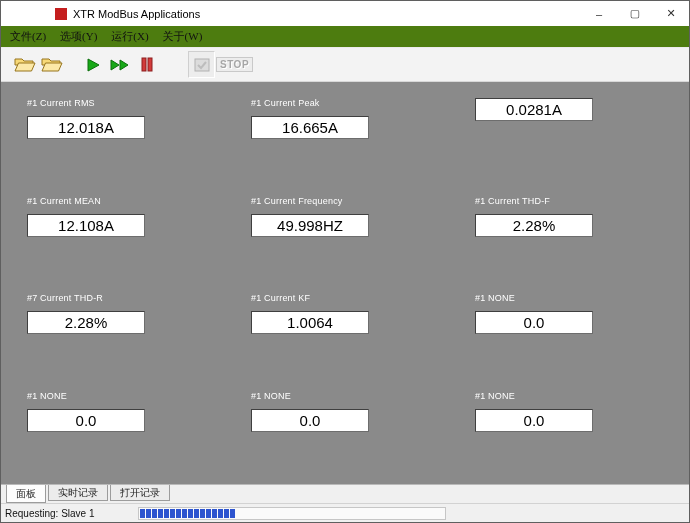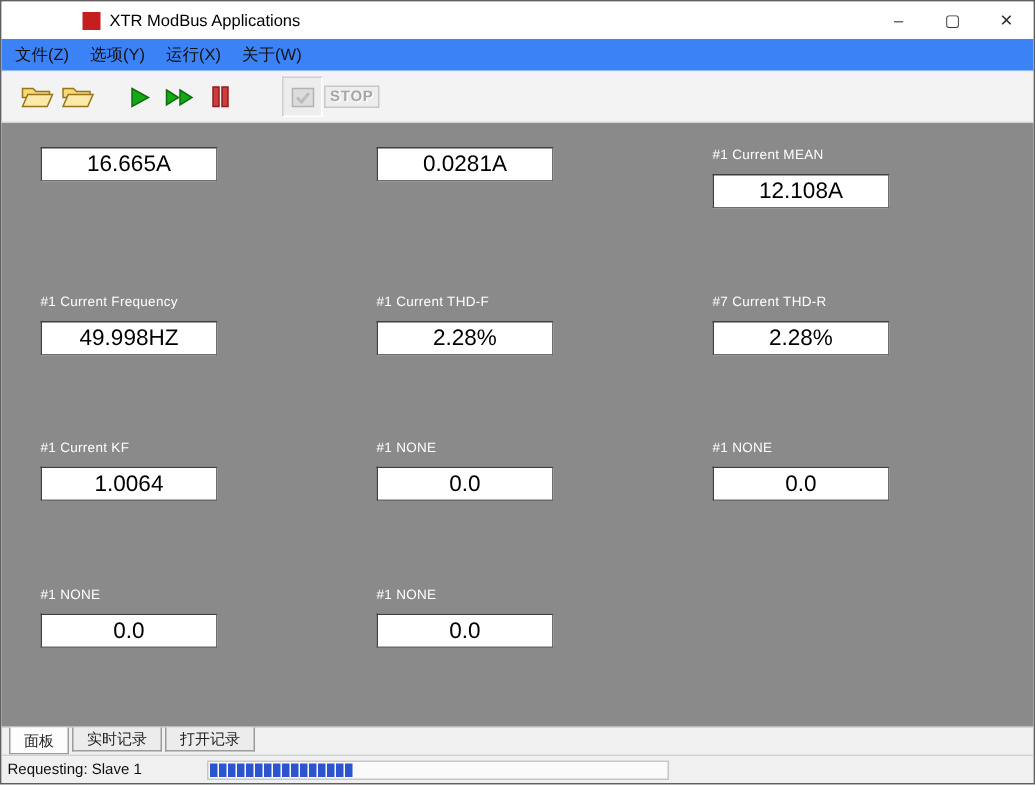--- a/index.html
+++ b/index.html
@@ -16,22 +16,22 @@
 
   
   .titlebar { height:25px; background:#ffffff; display:flex; align-items:center; flex:0 0 auto;padding-left:46px; }
   .app-icon { width:12px; height:12px; background:#c41e1e; margin:0 6px 0 8px; flex:0 0 auto; }
   .title { font-size:11px; color:#000; white-space:nowrap; }
   .win-controls { margin-left:auto; display:flex; height:100%; }
   .win-btn { width:36px; display:flex; align-items:center; justify-content:center;
              font-size:11px; color:#333; cursor:default; }
 
   
-  .menubar { height:22px; background:#3b82f6; display:flex; align-items:center;
-             font-size:11px; padding-left:2px; border-bottom:1px solid #ececec; flex:0 0 auto; }
+  .menubar { height:22px; background:#4d7c0f; display:flex; align-items:center;
+             font-size:11px; padding-left:2px; border-bottom:1px solid #ececec; flex:0 0 auto;font-family:Liberation Serif, serif; }
   .menu-item { padding:3px 7px; color:#111; }
 
   
   .toolbar { height:34px; background:#f3f3f3; display:flex; align-items:center;
              padding-left:10px; border-bottom:1px solid #d8d8d8; flex:0 0 auto; }
   .tb { width:27px; height:27px; display:flex; align-items:center; justify-content:center;
         background:transparent; border:1px solid transparent; padding:0; }
   .tb-sep { width:14px; height:100%; flex:0 0 auto; }
   .tb.boxed { border:1px solid #cfcfcf; border-right-color:#ffffff; border-bottom-color:#ffffff; background:#ededed; }
   .stop-text { color:#a6a6a6; font-weight:bold; font-size:10px; letter-spacing:.5px;
@@ -129,20 +129,27 @@
       </svg>
     </button>
     <button class="tb" style="width:auto;" disabled="">
       <span class="stop-text">STOP</span>
     </button>
   </div>
 
   <div class="main-panel">
 
     <div class="cell">
+      <div class="cell-label">#1 Current RMS</div>
+      <div class="value-box">
+        <span class="value">12.018A</span>
+      </div>
+    </div>
+    <div class="cell">
+      <div class="cell-label">#1 Current Peak</div>
       <div class="value-box">
         <span class="value">16.665A</span>
       </div>
     </div>
     <div class="cell">
       <div class="value-box">
         <span class="value">0.0281A</span>
       </div>
     </div>
 

